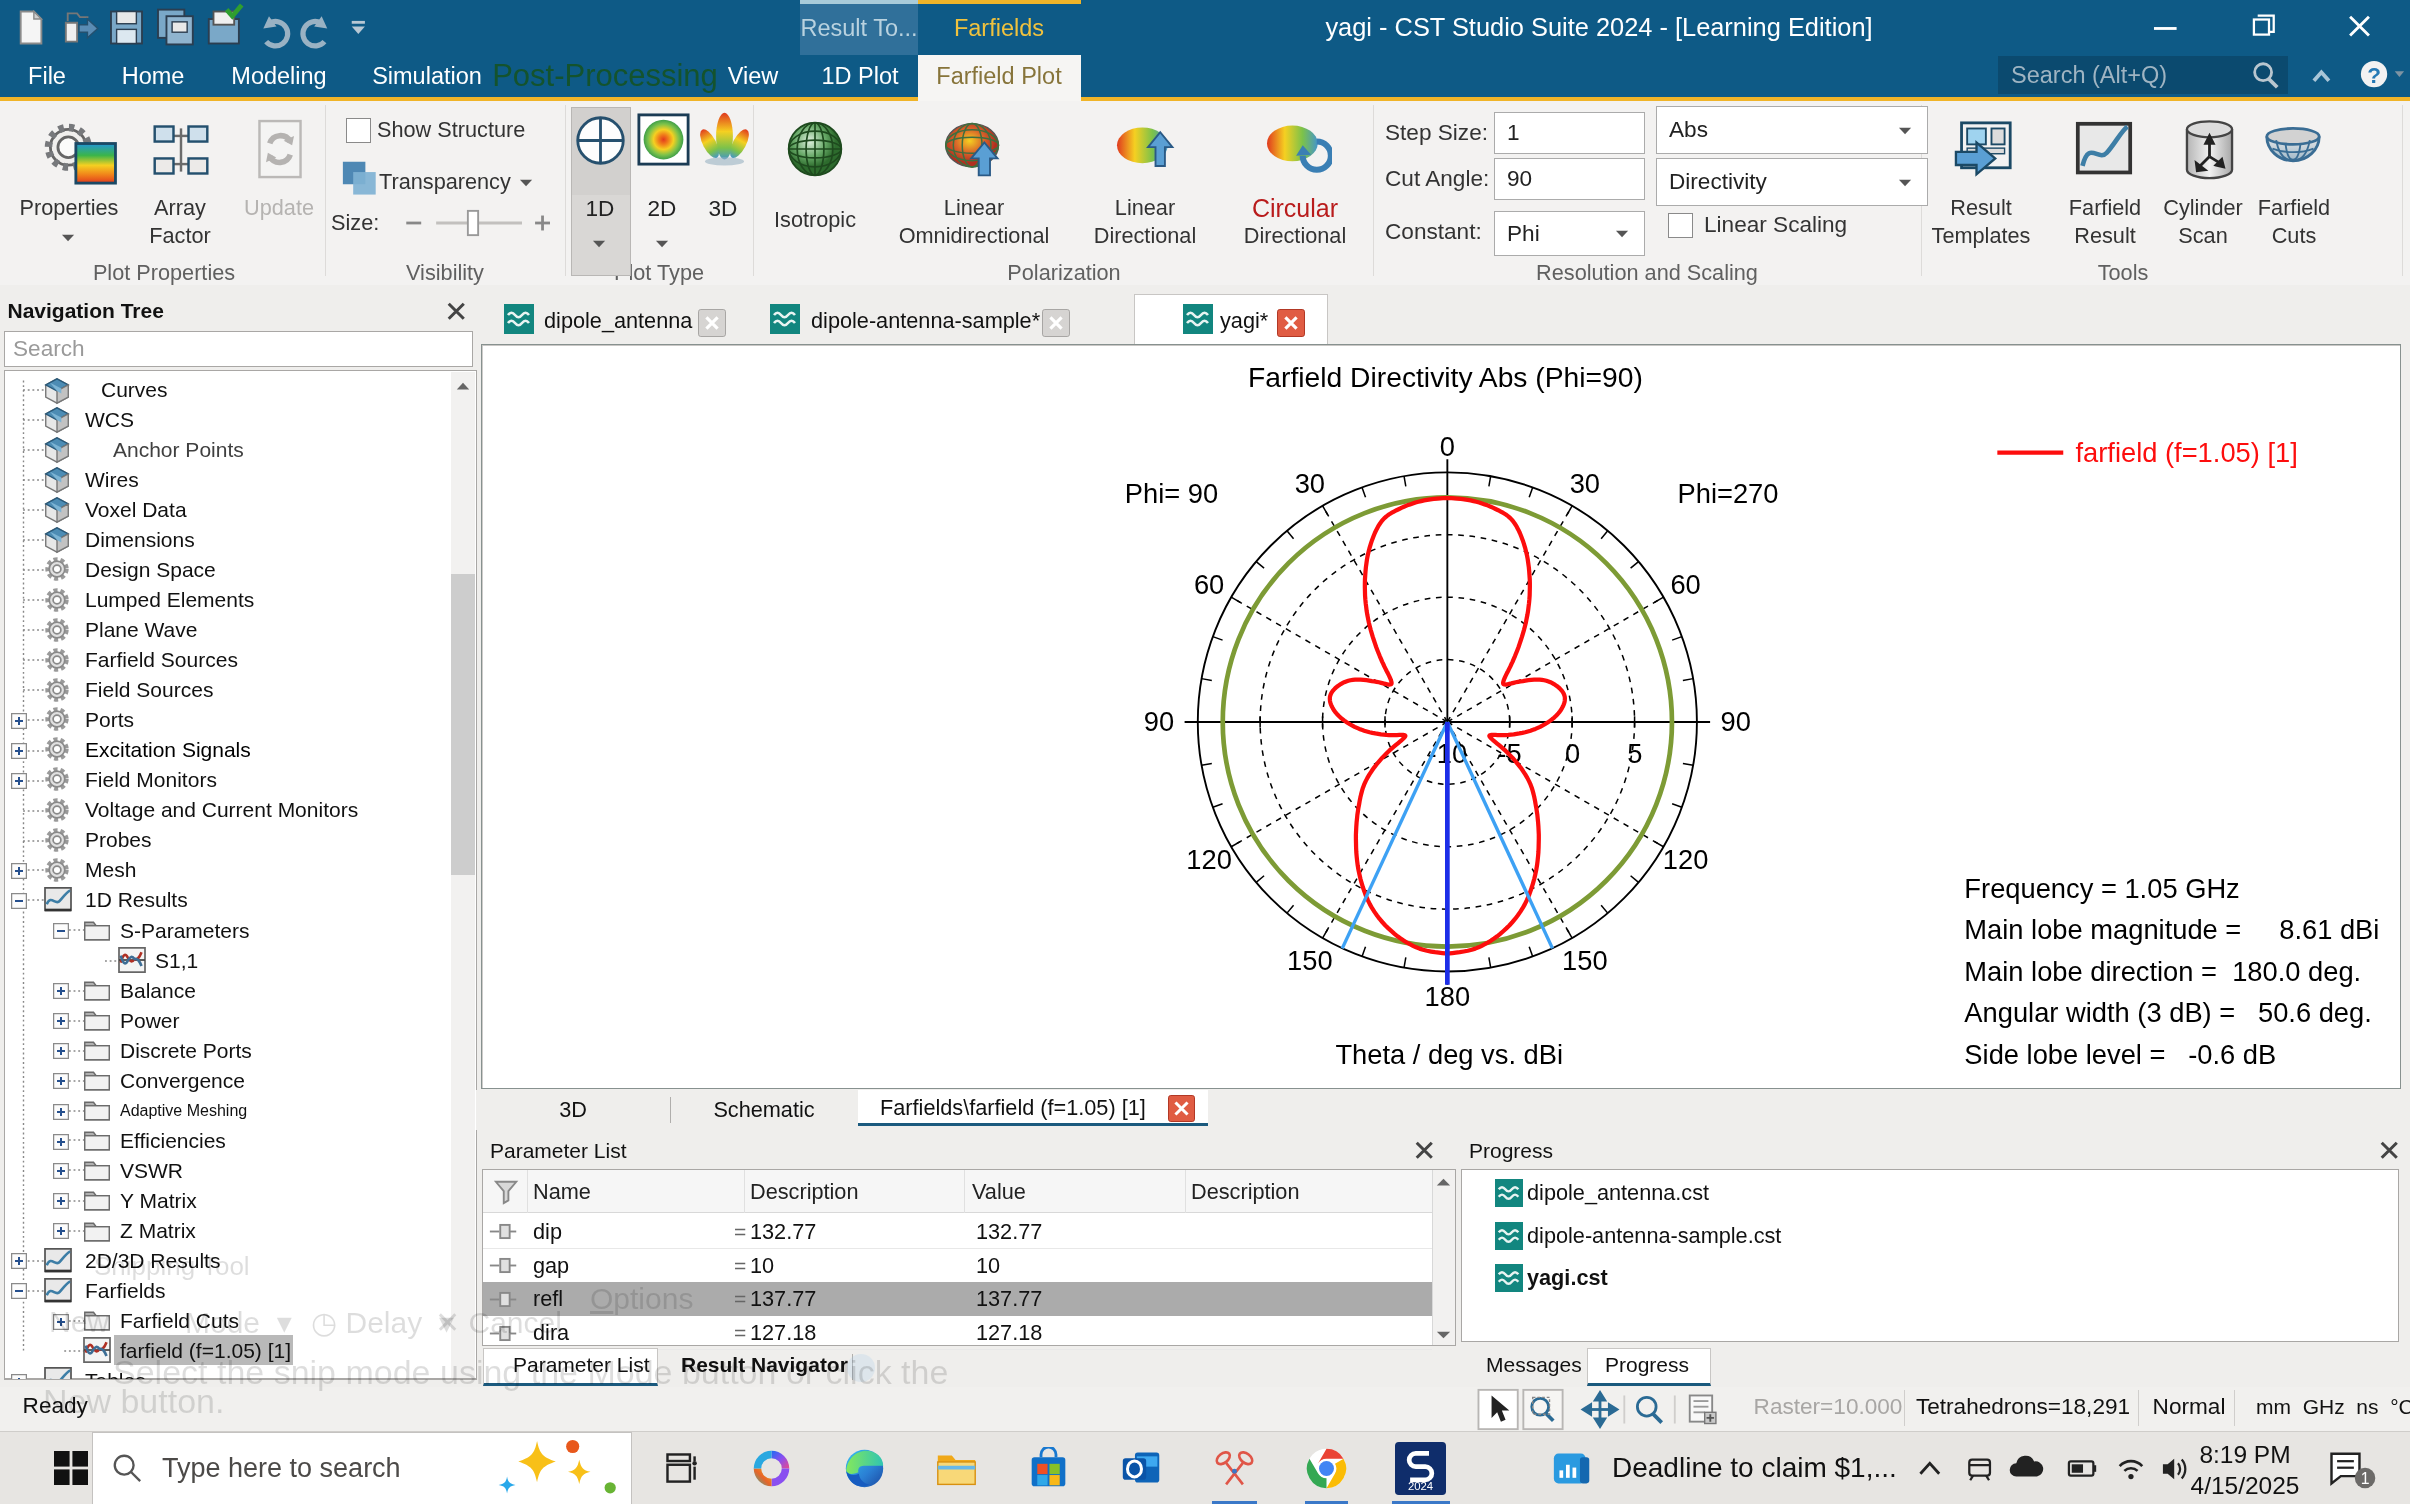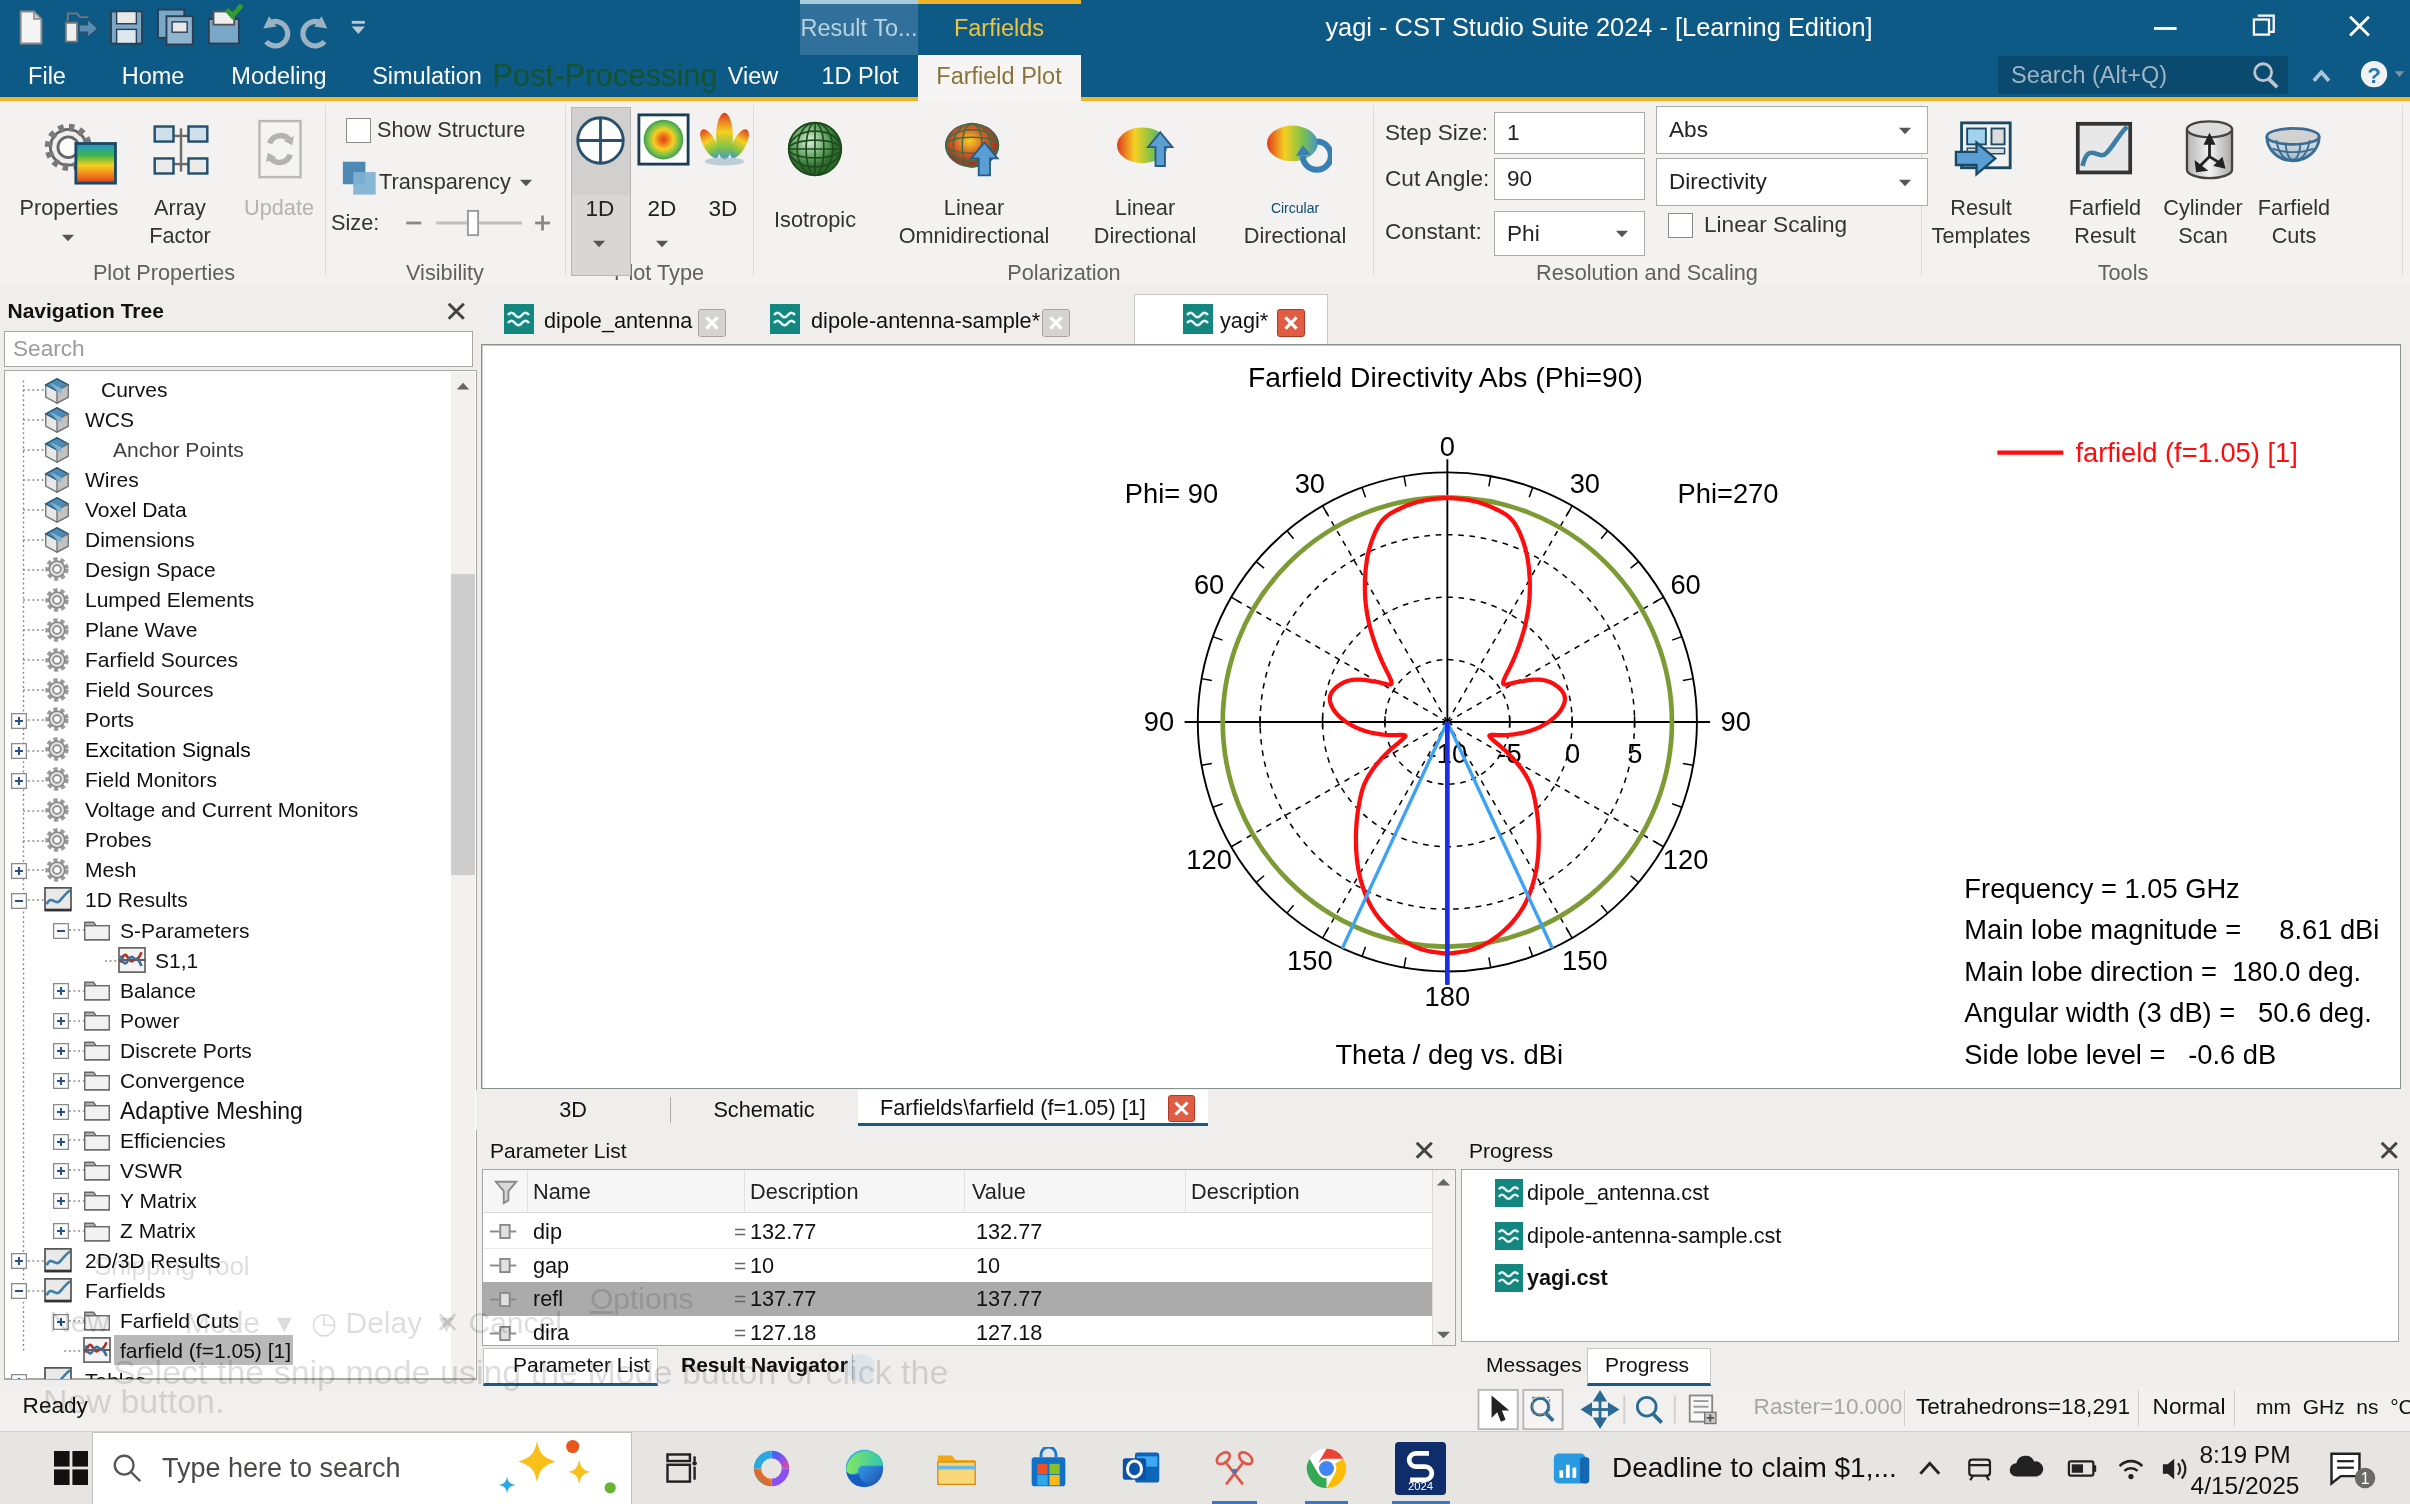--- a/index.html
+++ b/index.html
@@ -239,21 +239,21 @@
         <stop offset="0" stop-color="#e03a1e"></stop>
         <stop offset="0.35" stop-color="#f5d021"></stop>
         <stop offset="0.7" stop-color="#7cc24a"></stop>
         <stop offset="1" stop-color="#4596c8"></stop>
       </linearGradient>
     </defs>
 <ellipse cx="30" cy="26" rx="27" ry="19" fill="url(#bl2)"></ellipse>
 <path d="M56 24 a 15 15 0 1 1 -15 15" fill="none" stroke="#3a7fb4" stroke-width="6.5"></path>
 <path d="M34 39 l7 -11 9 10 z" fill="#3a7fb4"></path>
 </svg>
-<div class="tx" style="left:1295px;top:208px;transform:translate(-50%,-50%);font-size:14px;color:#0c4a6e;">Circular</div>
+<div class="tx" style="left:1295px;top:208px;transform:translate(-50%,-50%);font-size:25px;color:#b91c1c;">Circular</div>
 <div class="tx" style="left:1295px;top:236px;transform:translate(-50%,-50%);font-size:21.7px;color:#333;">Directional</div>
 <div class="tx" style="left:1385px;top:133px;font-size:22.6px;color:#333;transform:translateY(-50%)">Step Size:</div>
 <div class="tx" style="left:1385px;top:179px;font-size:22.6px;color:#333;transform:translateY(-50%)">Cut Angle:</div>
 <div class="tx" style="left:1385px;top:232px;font-size:22.6px;color:#333;transform:translateY(-50%)">Constant:</div>
 <div class="abs" style="left:1494px;top:112px;width:151px;height:42px;background:#fff;border:0.9px solid #ababab"></div>
 <div class="tx" style="left:1507px;top:133px;font-size:22.6px;color:#222;transform:translateY(-50%)">1</div>
 <div class="abs" style="left:1494px;top:158px;width:151px;height:42px;background:#fff;border:0.9px solid #ababab"></div>
 <div class="tx" style="left:1507px;top:179px;font-size:22.6px;color:#222;transform:translateY(-50%)">90</div>
 <div class="abs" style="left:1494px;top:211px;width:151px;height:45px;background:#fff;border:0.9px solid #ababab"></div>
 <div class="tx" style="left:1507px;top:234px;font-size:22.6px;color:#222;transform:translateY(-50%)">Phi</div>
@@ -618,21 +618,21 @@
   </svg>
 <svg class="abs" style="left:53px;top:1104px" width="16" height="16" viewBox="0 0 16 16">
 <rect x="0.5" y="0.5" width="15" height="15" fill="#fcfcfc" stroke="#8a8a8a" stroke-width="1.5"></rect>
 <line x1="4" y1="8" x2="12" y2="8" stroke="#26508e" stroke-width="2"></line>
     <line x1="8" y1="4" x2="8" y2="12" stroke="#26508e" stroke-width="2"></line>
   </svg>
 <svg class="abs" style="left:83px;top:1097px" width="28" height="24.5" viewBox="0 0 32 28">
 <path d="M2 6 h10 l3 4 h15 v16 h-28 z" fill="#b0b0b0" stroke="#6a6a6a" stroke-width="1.6"></path>
 <rect x="2" y="10" width="28" height="16" fill="#f2f2f2" stroke="#6a6a6a" stroke-width="1.6"></rect>
 </svg>
-<div class="tx" style="left:120px;top:1111px;font-size:23px;color:#111;transform:translateY(-50%);">Adaptive Meshing</div>
+<div class="tx" style="left:120px;top:1111px;font-size:16px;color:#111;transform:translateY(-50%);">Adaptive Meshing</div>
 <svg class="abs" style="left:64px;top:1139px" width="21" height="2.8" viewBox="0 0 22 3">
     <line x1="0" y1="1" x2="22" y2="1" stroke="#888" stroke-width="1.5" stroke-dasharray="2 3"></line>
   </svg>
 <svg class="abs" style="left:53px;top:1134px" width="16" height="16" viewBox="0 0 16 16">
 <rect x="0.5" y="0.5" width="15" height="15" fill="#fcfcfc" stroke="#8a8a8a" stroke-width="1.5"></rect>
 <line x1="4" y1="8" x2="12" y2="8" stroke="#26508e" stroke-width="2"></line>
     <line x1="8" y1="4" x2="8" y2="12" stroke="#26508e" stroke-width="2"></line>
   </svg>
 <svg class="abs" style="left:83px;top:1127px" width="28" height="24.5" viewBox="0 0 32 28">
 <path d="M2 6 h10 l3 4 h15 v16 h-28 z" fill="#b0b0b0" stroke="#6a6a6a" stroke-width="1.6"></path>

